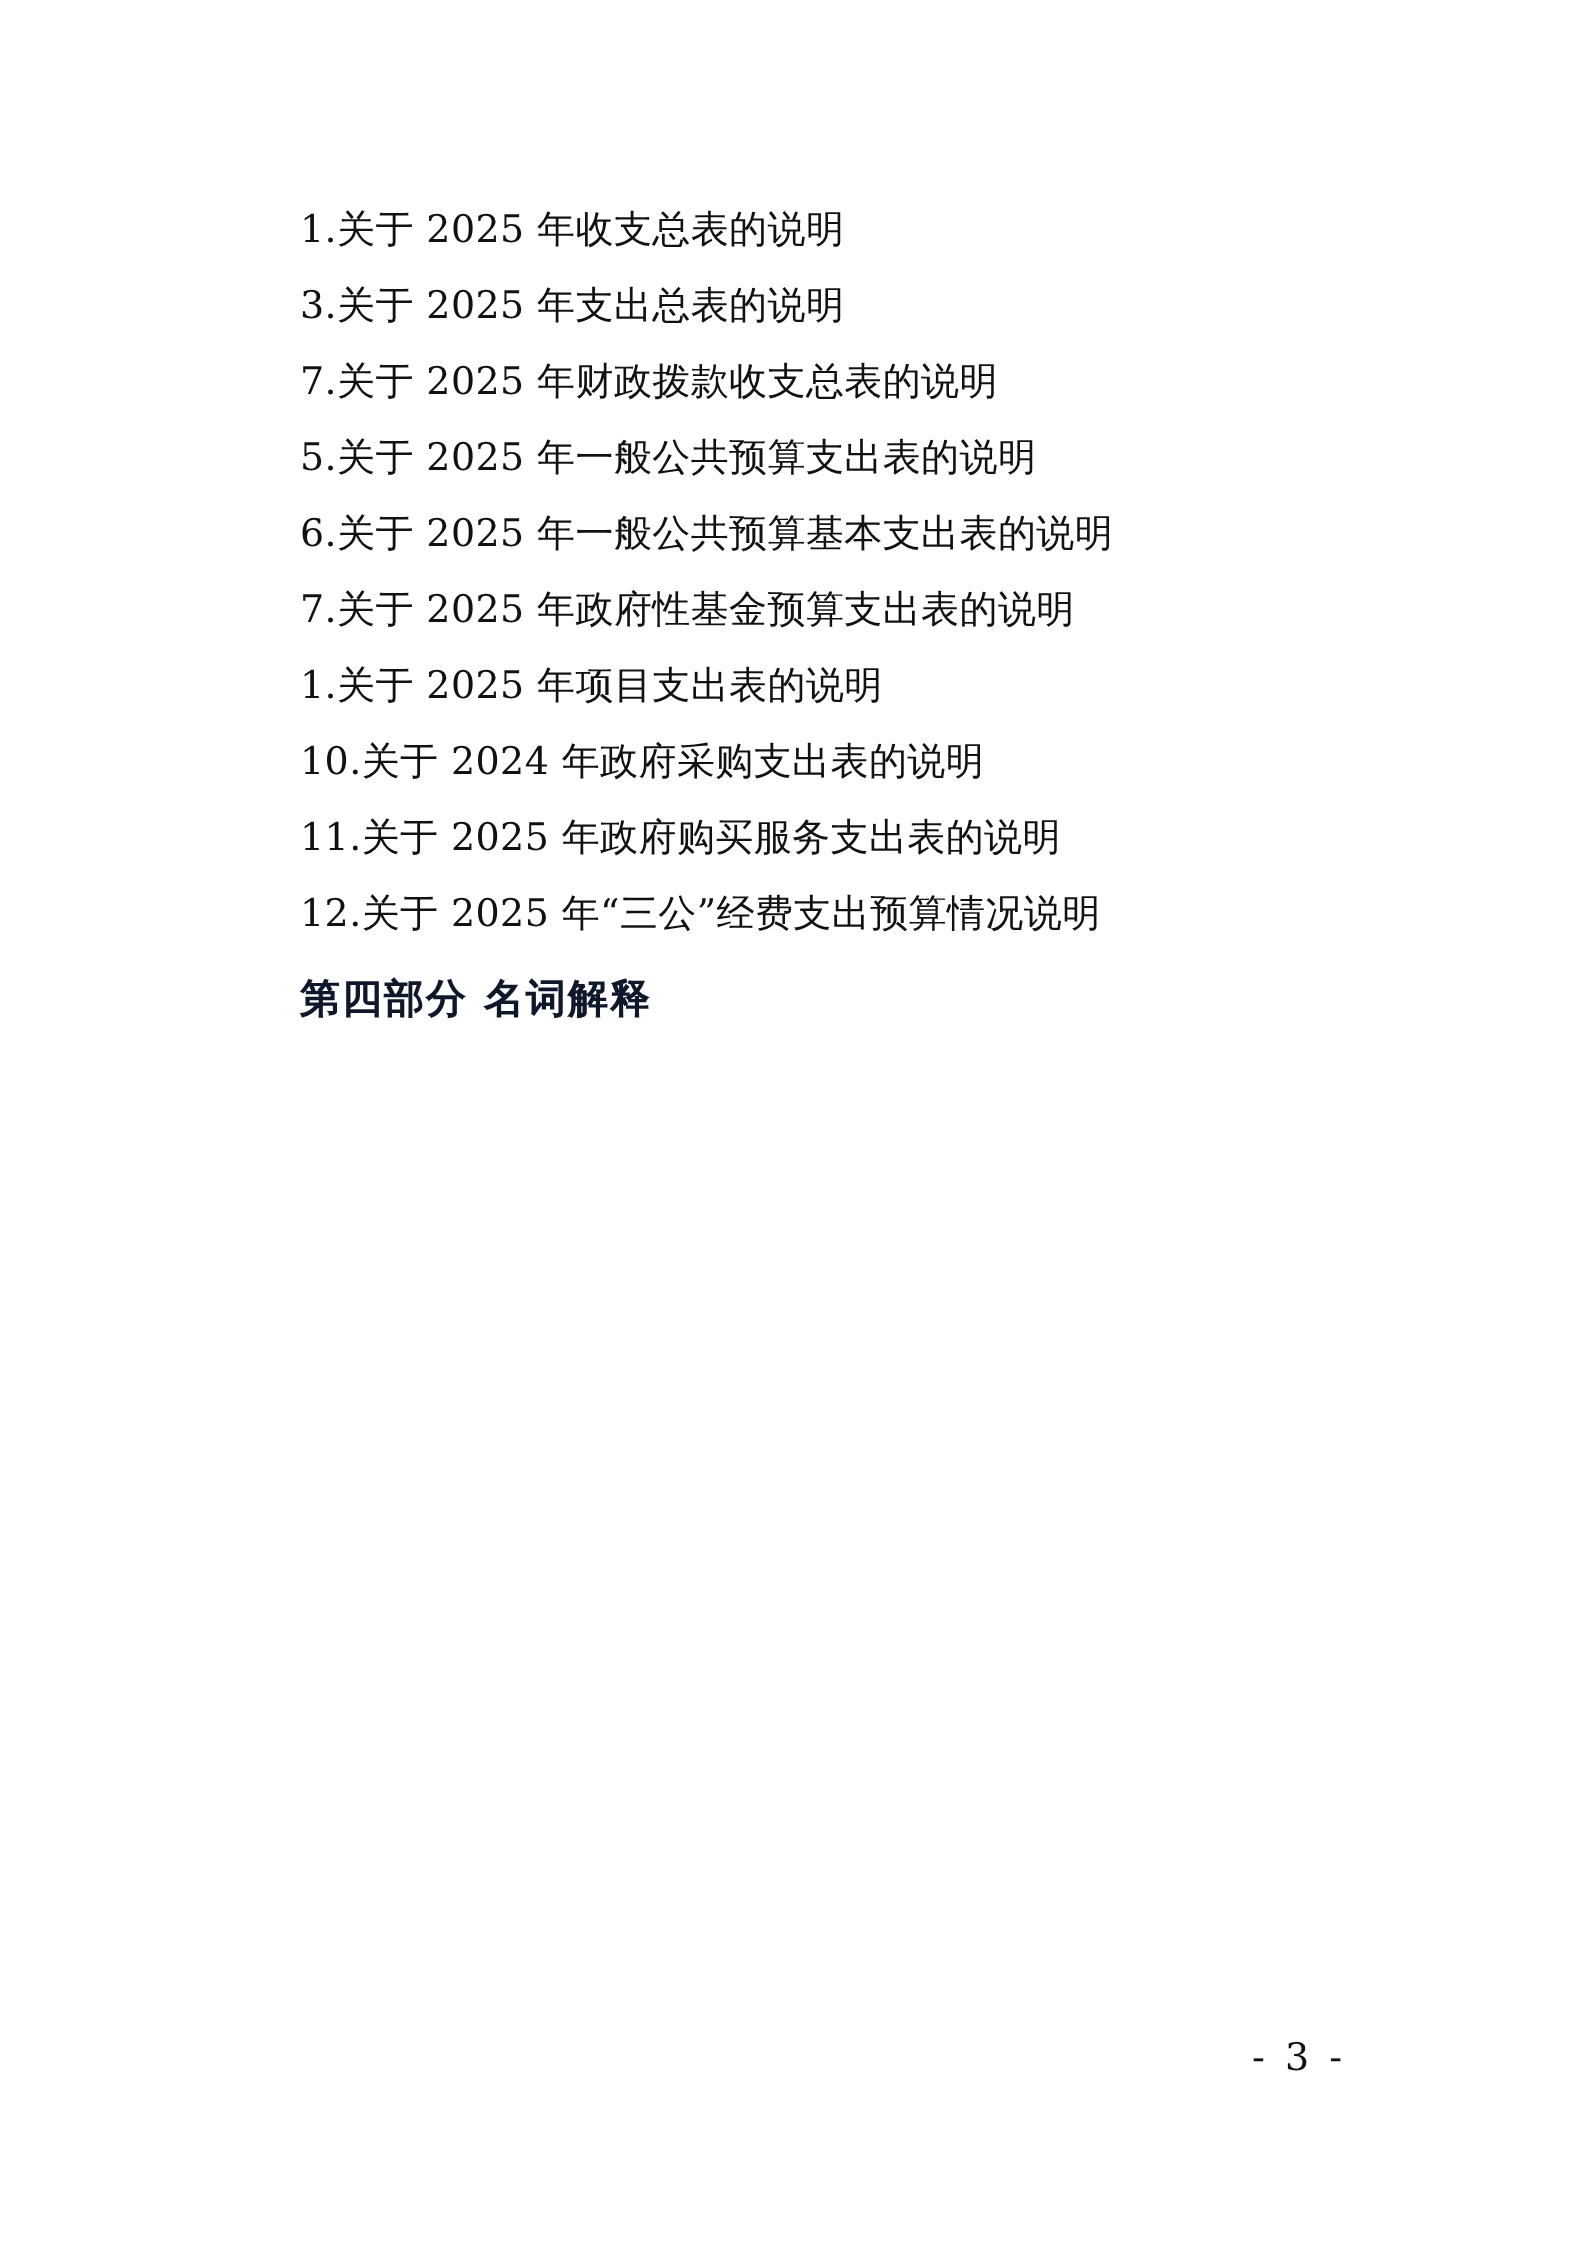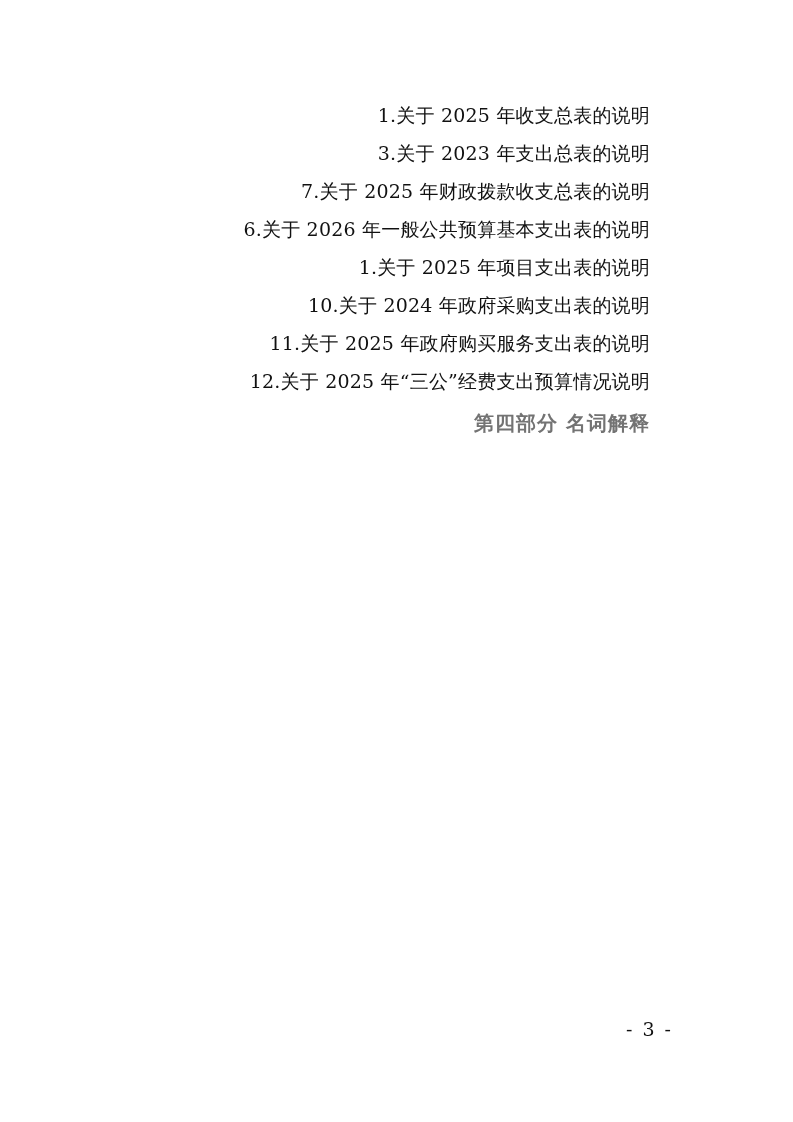--- a/index.html
+++ b/index.html
@@ -15,61 +15,62 @@
     margin: 0 auto;
     overflow: hidden;
     font-family: "DejaVu Serif", "Liberation Serif", serif;
     color: #000000;
   }
   .content {
     position: absolute;
     left: 150px;
     top: 96px;
     width: 500px;
-    text-align: right;
   }
   .toc-line {
     font-family: "DejaVu Serif", "Liberation Serif", serif;
     font-size: 19px;
     line-height: 38px;
     letter-spacing: 0.2px;
     white-space: nowrap;
     color: #111111;
   }
   .section-heading {
     font-family: "DejaVu Serif", "Liberation Serif", serif;
     font-size: 20px;
     font-weight: bold;
     line-height: 38px;
     margin-top: 4px;
     letter-spacing: 1px;
     white-space: nowrap;
-    color: #737373;
+    color: #0f172a;
   }
   .page-number {
     position: absolute;
     left: 0;
     right: 120px;
     bottom: 82px;
     text-align: right;
     font-family: "DejaVu Serif", "Liberation Serif", serif;
     font-size: 19px;
     letter-spacing: 2px;
     color: #111111;
   }
 </style>
 </head>
 <body>
 
 <div class="page">
   <div class="content">
     <div class="toc-line">1.关于 2025 年收支总表的说明</div>
-    <div class="toc-line">3.关于 2023 年支出总表的说明</div>
+    <div class="toc-line">3.关于 2025 年支出总表的说明</div>
     <div class="toc-line">7.关于 2025 年财政拨款收支总表的说明</div>
-    <div class="toc-line">6.关于 2026 年一般公共预算基本支出表的说明</div>
+    <div class="toc-line">5.关于 2025 年一般公共预算支出表的说明</div>
+    <div class="toc-line">6.关于 2025 年一般公共预算基本支出表的说明</div>
+    <div class="toc-line">7.关于 2025 年政府性基金预算支出表的说明</div>
     <div class="toc-line">1.关于 2025 年项目支出表的说明</div>
     <div class="toc-line">10.关于 2024 年政府采购支出表的说明</div>
     <div class="toc-line">11.关于 2025 年政府购买服务支出表的说明</div>
     <div class="toc-line">12.关于 2025 年“三公”经费支出预算情况说明</div>
     <div class="section-heading">第四部分 名词解释</div>
   </div>
 
   <div class="page-number">- 3 -</div>
 </div>
 

